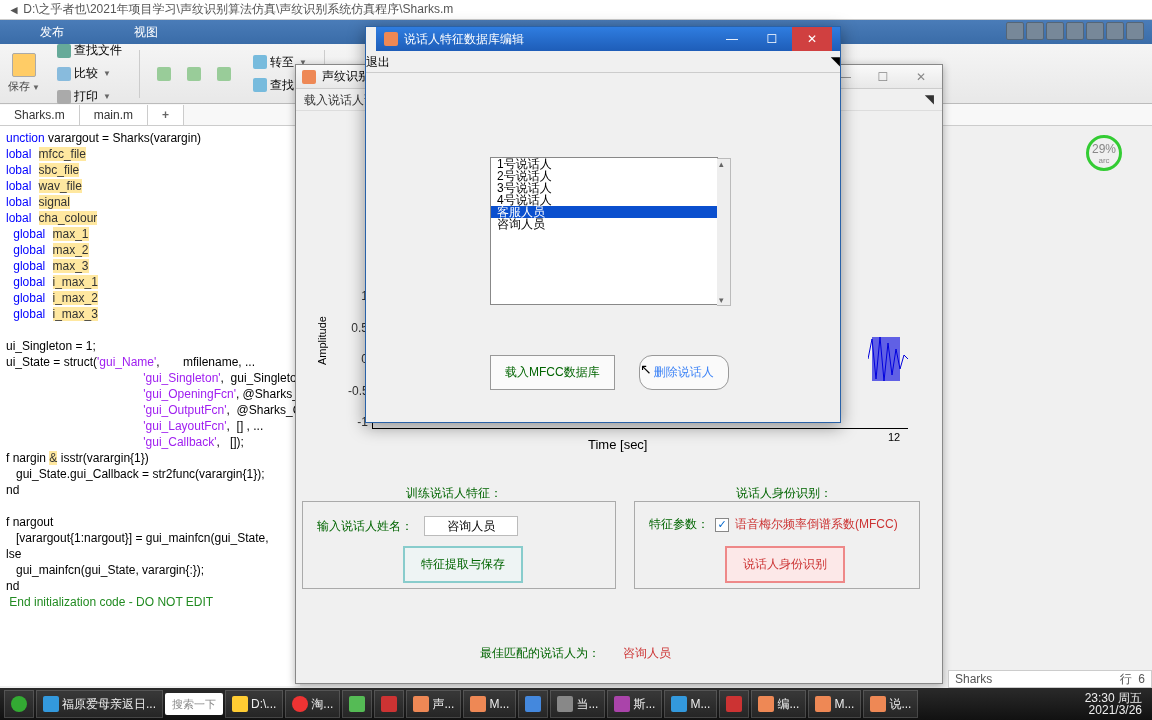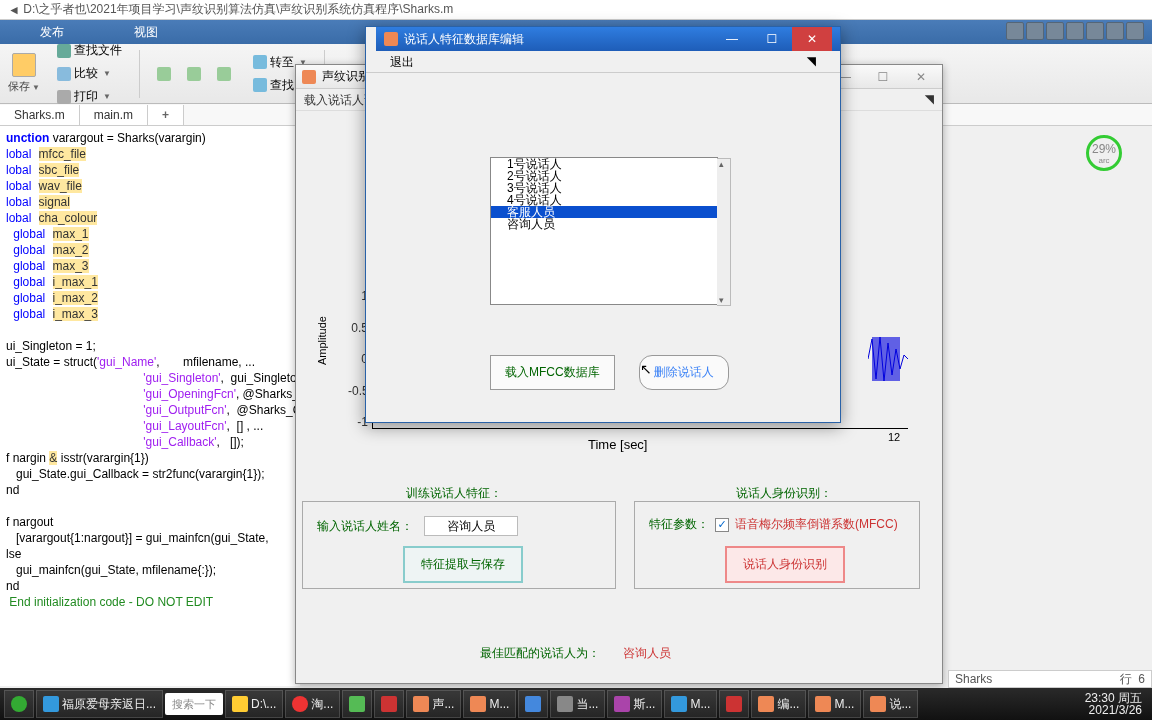--- a/index.html
+++ b/index.html
@@ -27,21 +27,21 @@
 .systray-top { position:absolute; top:22px; right:8px; display:flex; gap:2px; }
 .systray-top span { width:18px; height:18px; background:#789; border:1px solid #567; border-radius:2px; }
 
 
 .filetabs { height:22px; background:#f8f8f8; border-bottom:1px solid #ccc; display:flex; align-items:center; }
 .filetab { padding:3px 14px; border-right:1px solid #ccc; background:#fff; color:#333; }
 .filetab.plus { font-weight:bold; color:#666; cursor:pointer; }
 
 
 .editor { position:absolute; left:0; top:126px; width:300px; height:560px; background:#fff; padding:4px 6px; font-family:Consolas,monospace; font-size:12px; line-height:16px; color:#000; white-space:pre; overflow:hidden; }
-.kw-fn { color:#00f;font-weight:bold; }
+.kw-fn { color:#00f; }
 .kw-global { color:#00f; }
 .kw-var { background:#ffe8a0; color:#333; }
 .kw-cond { color:#000000; }
 .kw-str { color:#a020f0; }
 .kw-com { color:#228b22; }
 
 
 .gauge { position:absolute; right:30px; top:135px; width:36px; height:36px; border:3px solid #3c3; border-radius:50%; display:flex; flex-direction:column; align-items:center; justify-content:center; color:#888; font-size:11px; }
 
 
@@ -83,26 +83,26 @@
 .result-label { color:#006400; }
 .result-value { color:#c33; margin-left:18px; }
 
 
 .modal { position:absolute; left:365px; top:26px; width:476px; height:397px; background:#f0f0f0; border:1px solid #2962a8; box-shadow:0 4px 16px rgba(0,0,0,0.4); }
 .modal-title { height:24px; background:linear-gradient(#2f7de0,#1e5db8); color:#fff; display:flex; align-items:center; padding:0 8px; gap:6px;margin-left:10px; }
 .modal-title .matlab-icon { width:14px; height:14px; background:#e85; border-radius:2px; }
 .modal-winbtns { margin-left:auto; display:flex; }
 .modal-winbtns span { width:40px; height:24px; display:flex; align-items:center; justify-content:center; color:#fff; cursor:pointer; }
 .modal-winbtns .close { background:#d04040; }
-.modal-menu { height:22px; padding:3px 24px; border-bottom:1px solid #ccc; display:flex; justify-content:space-between; }
+.modal-menu { height:22px; padding:3px 0; border-bottom:1px solid #ccc; display:flex; justify-content:space-between; }
 .listbox { position:absolute; left:124px; top:130px; width:228px; height:148px; background:#fff; border:1px solid #888; }
 .listbox-scroll { position:absolute; right:-14px; top:0; width:14px; height:148px; background:#eee; border:1px solid #bbb; border-left:none; }
 .listbox-scroll::before { content:"▴"; position:absolute; top:0; left:2px; font-size:9px; color:#666;}
 .listbox-scroll::after { content:"▾"; position:absolute; bottom:0; left:2px; font-size:9px; color:#666;}
-.list-item { padding:0 16px; font-size:12px; height:12px; line-height:12px; color:#000; }
+.list-item { padding:0 6px; font-size:12px; height:12px; line-height:12px; color:#000; }
 .list-item.selected { background:#0a4fce; color:#fff; }
 .modal-btns { position:absolute; left:124px; top:328px; display:flex; gap:24px; }
 .modal-btn { padding:8px 14px; border:1px solid #999; background:#fafafa; cursor:pointer; }
 .modal-btn.load { color:#006400; }
 .modal-btn.delete { color:#3b82f6;border-radius:13px; }
 .cursor { position:absolute; left:274px; top:334px; font-size:14px; pointer-events:none; }
 
 
 .statusbar { position:absolute; left:948px; top:670px; width:204px; height:18px; background:#fff; border:1px solid #ccc; display:flex; align-items:center; padding:0 6px; color:#555; justify-content:space-between; }
 
@@ -207,21 +207,21 @@
                    <span class="kw-str">'gui_OutputFcn'</span><span>,  @Sharks_OutputF</span>
                    <span class="kw-str">'gui_LayoutFcn'</span><span>,  [] , ...</span>
                    <span class="kw-str">'gui_Callback'</span><span>,   []);</span>
 <span class="kw-cond">f nargin </span><span class="kw-var">&amp;</span><span> isstr(varargin{1})</span>
 <span>   gui_State.gui_Callback = str2func(varargin{1});</span>
 <span class="kw-cond">nd</span>
 
 <span class="kw-cond">f nargout</span>
 <span>   [varargout{1:nargout}] = gui_mainfcn(gui_State,</span>
 <span class="kw-cond">lse</span>
-<span>   gui_mainfcn(gui_State, mfilename{:});</span>
+<span>   gui_mainfcn(gui_State, varargin{:});</span>
 <span class="kw-cond">nd</span>
 <span class="kw-com"> End initialization code - DO NOT EDIT</span></div>
 
 <div class="gauge">
   <div>29%</div>
   <div style="font-size:8px">arc</div>
 </div>
 
 <div class="gui-window">
   <div class="gui-title">

